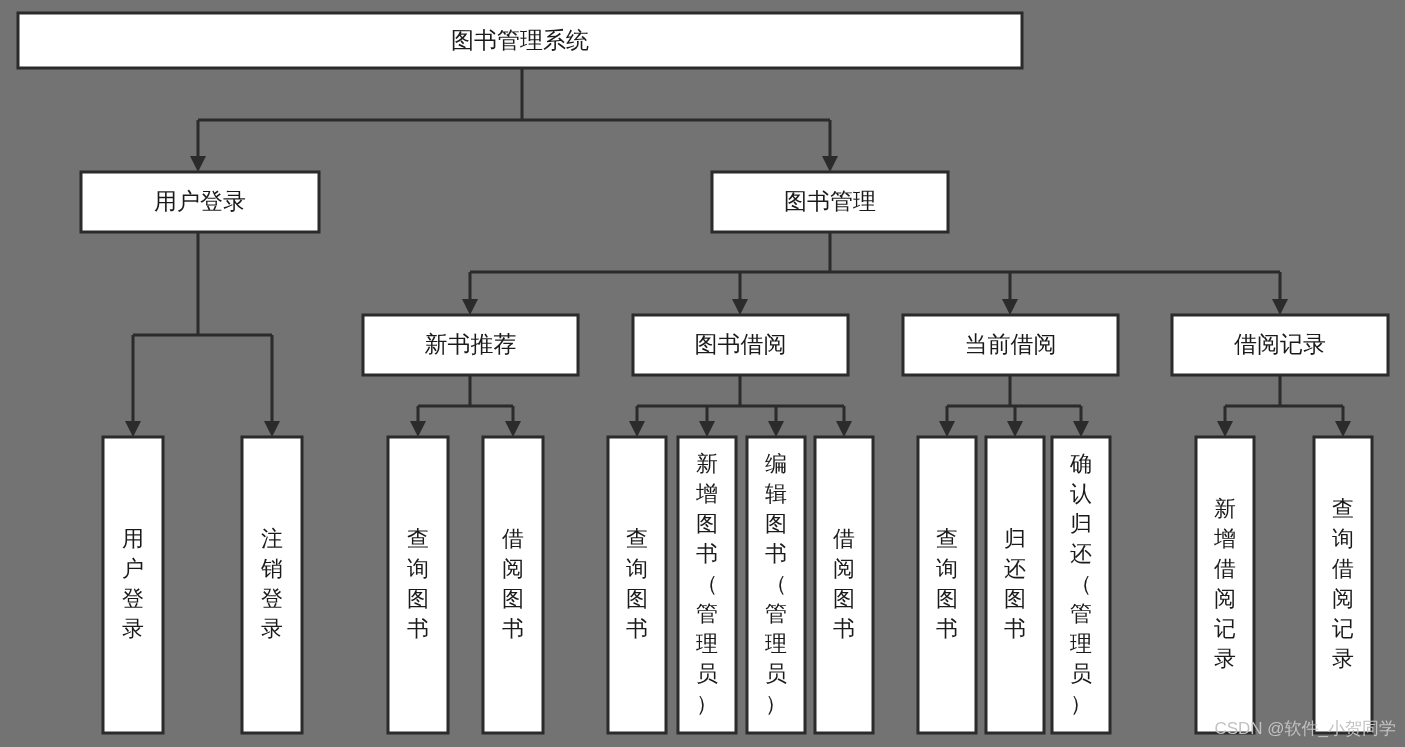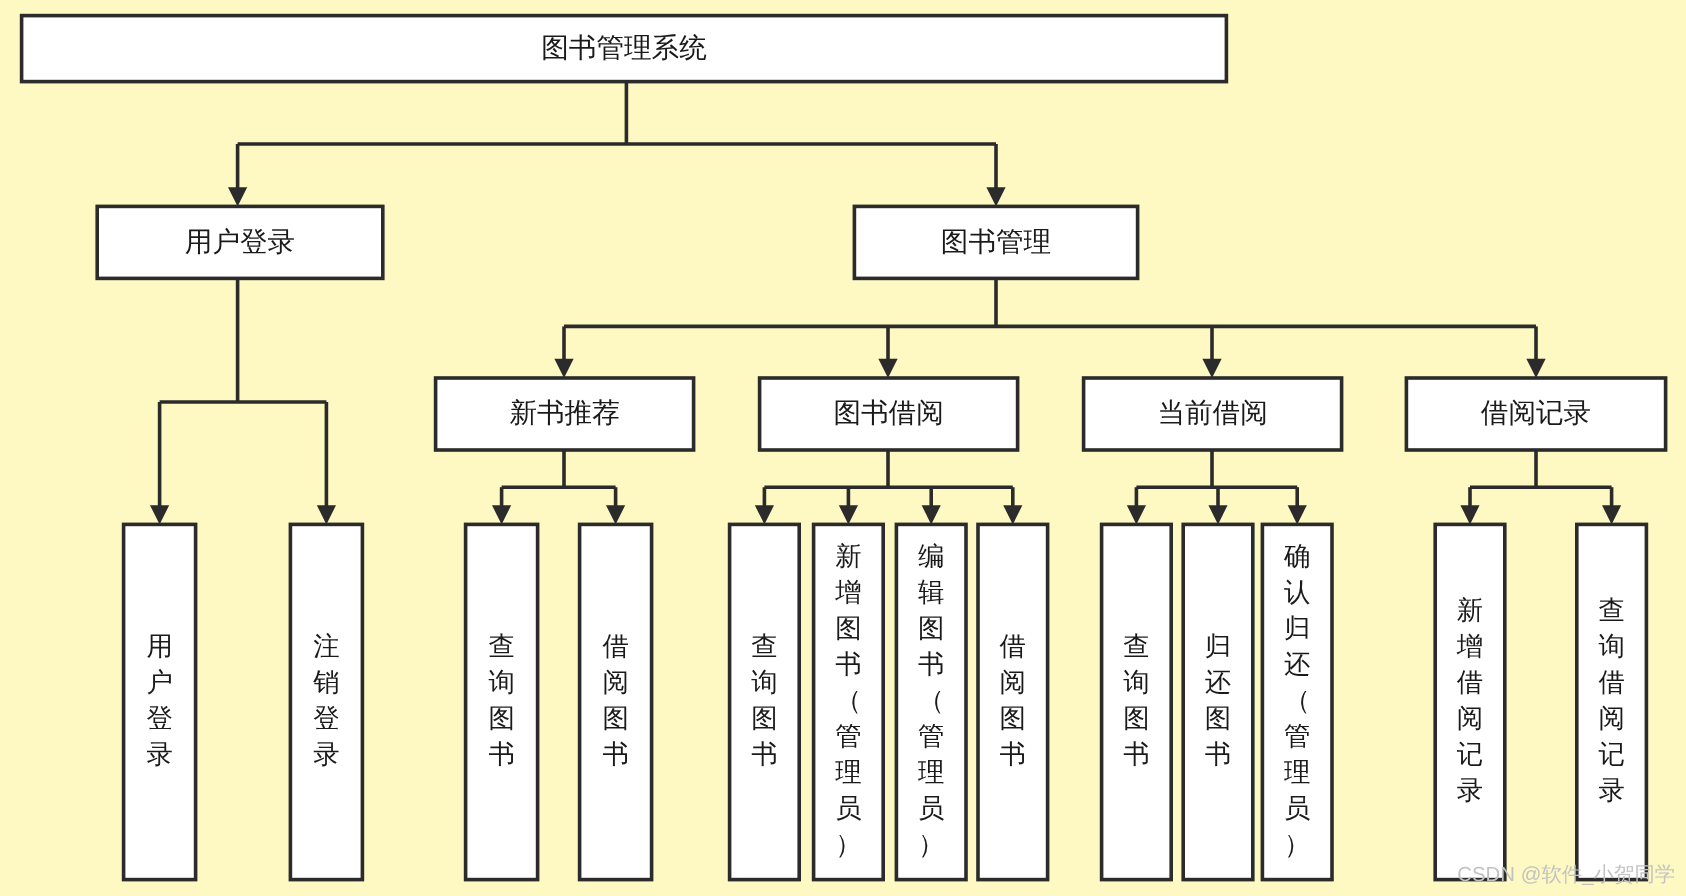--- a/index.html
+++ b/index.html
@@ -8,21 +8,21 @@
     padding: 0;
     background: #ffffff;
   }
   body {
     font-family: "Liberation Sans", "DejaVu Sans", sans-serif;
   }
   #diagram-root {
     position: relative;
     width: 1405px;
     height: 747px;
-    background: #fef9c3;
+    background: #737373;
     overflow: hidden;
   }
   svg.diagram-canvas {
     position: absolute;
     top: 0;
     left: 0;
     width: 1405px;
     height: 747px;
     display: block;
   }

